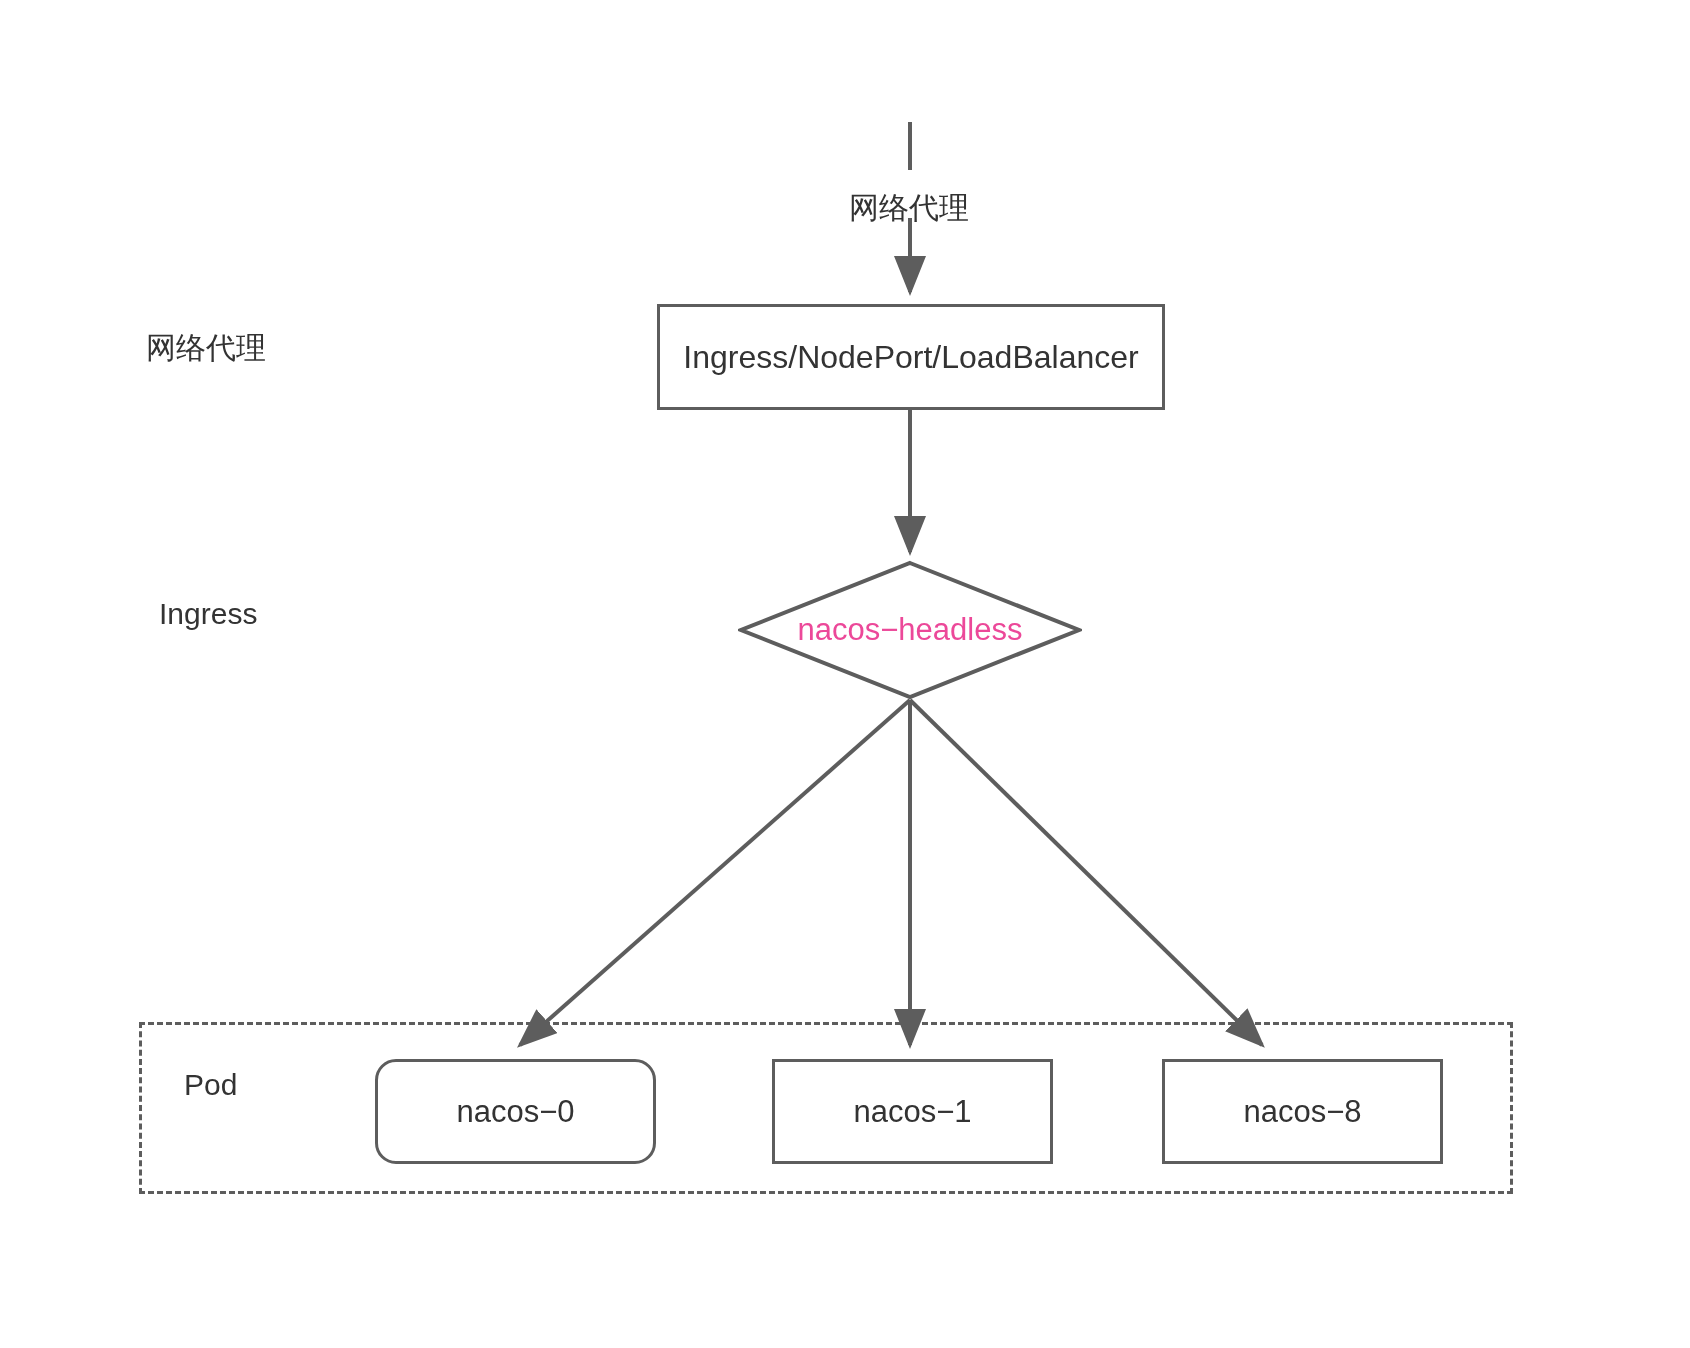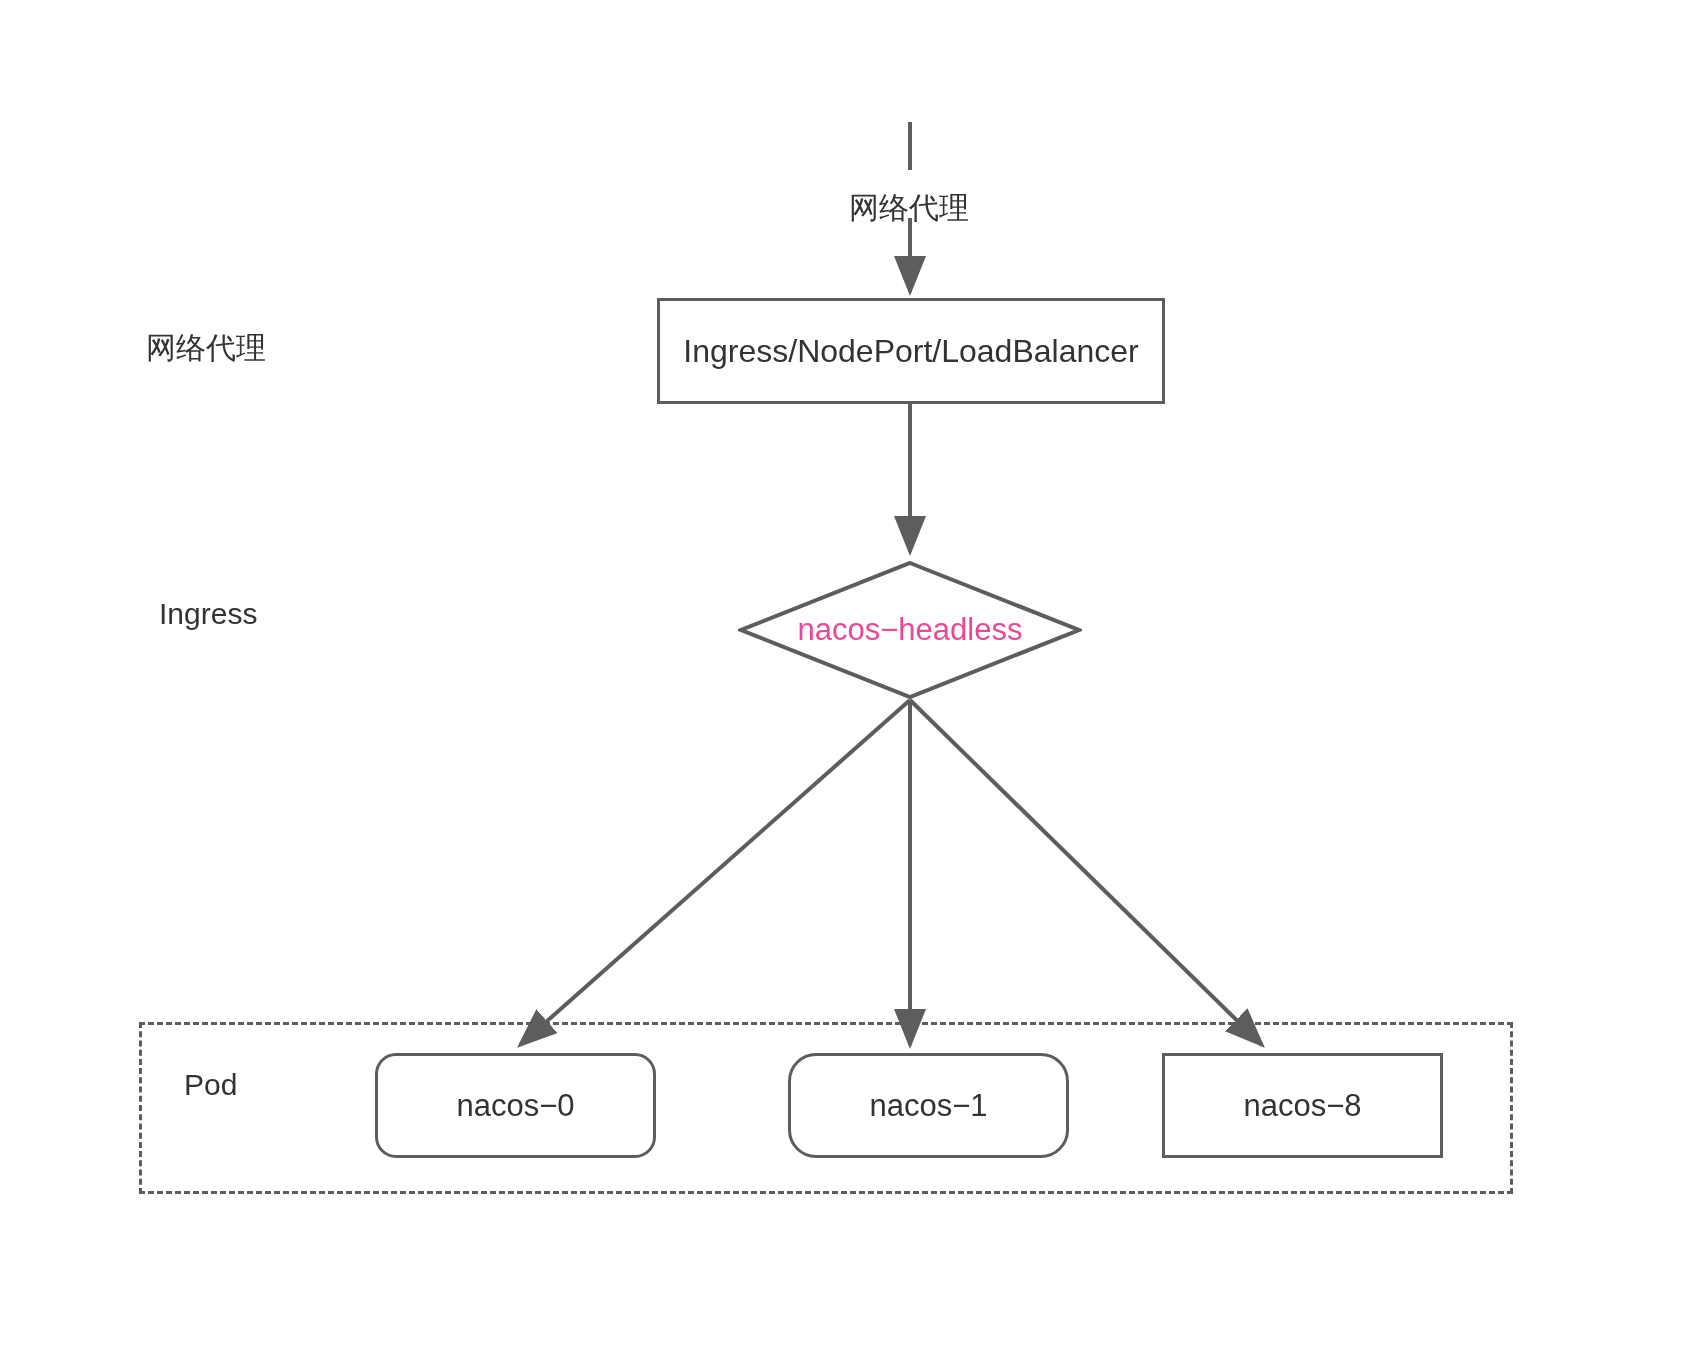--- a/index.html
+++ b/index.html
@@ -55,35 +55,36 @@
     position: absolute;
     box-sizing: border-box;
     border: 3px solid #5d5d5d;
     background: #ffffff;
     display: flex;
     align-items: center;
     justify-content: center;
     font-size: 31px;
     color: #333333;
     white-space: nowrap;
+    margin-top: 6px;
   }
   #node-proxy {
     left: 657px;
     top: 298px;
     width: 508px;
     height: 106px;
     font-size: 32px;
   }
   .pod-box {
     top: 1053px;
     width: 281px;
     height: 105px;
   }
   #node-pod-0 { left: 375px; border-radius: 21px; }
-  #node-pod-1 { left: 788px; border-radius: 28px; }
+  #node-pod-1 { left: 772px; }
   #node-pod-2 { left: 1162px; }
 
   
   #node-service {
     position: absolute;
     left: 738px;
     top: 560px;
     width: 344px;
     height: 140px;
   }

